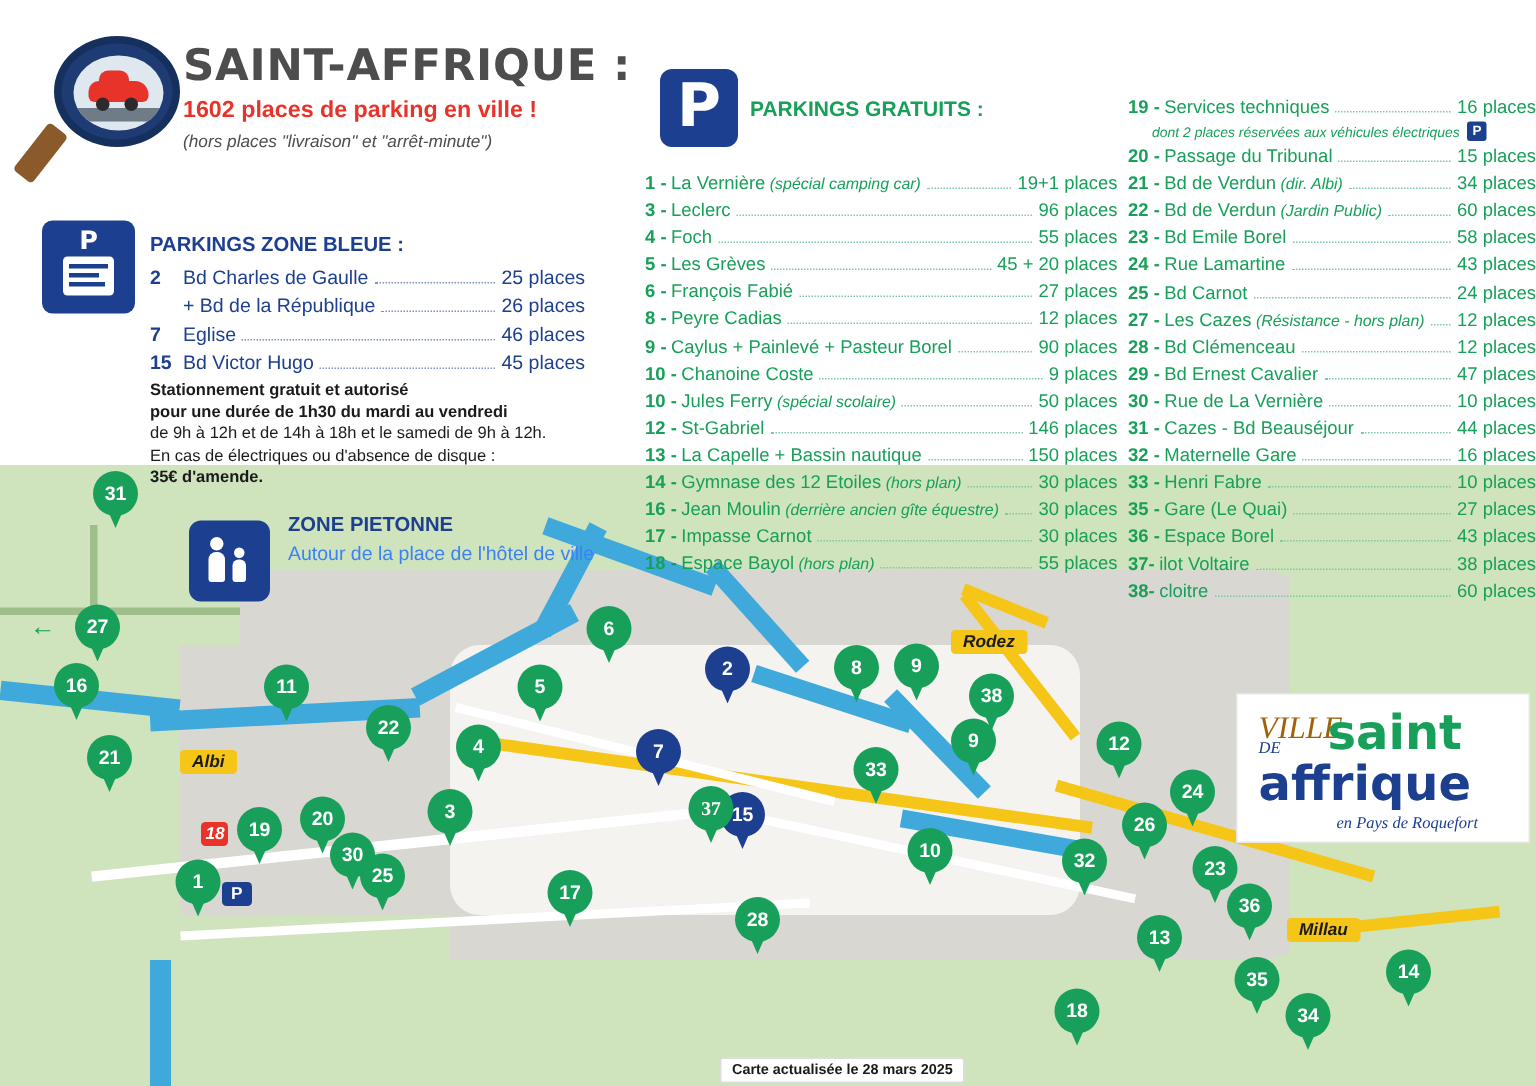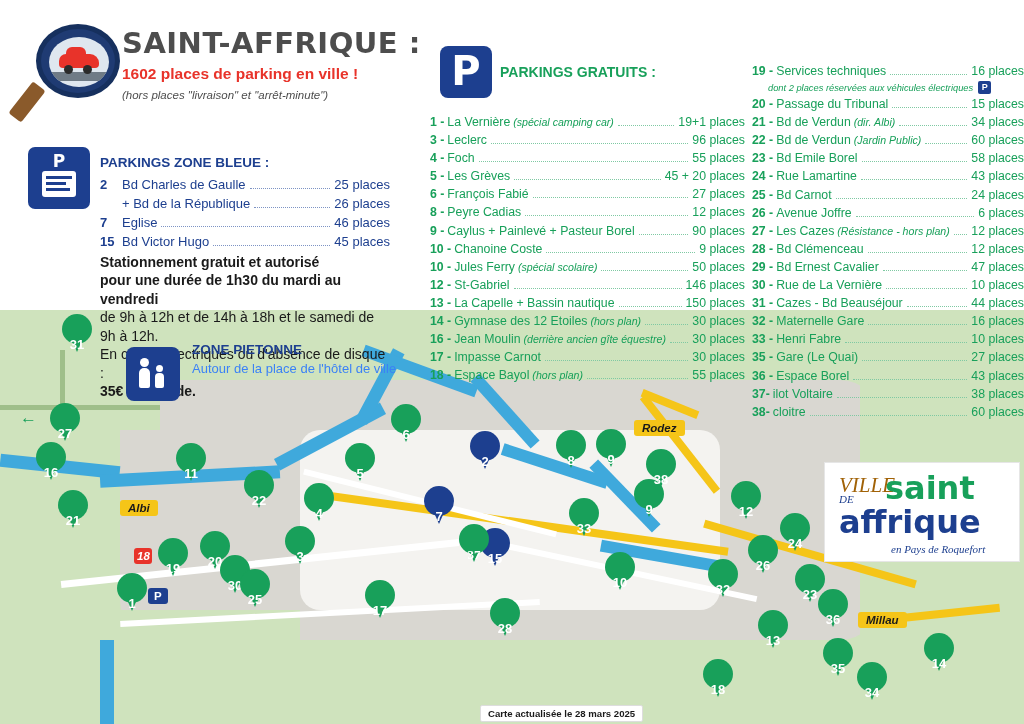--- a/index.html
+++ b/index.html
@@ -66,21 +66,21 @@
   #zone-bleue-sign .sign-disc .bar3 { position:absolute; left:4px; top:17px; width:24px; height:3px; background:#1d3f8f; }
 
   #zone-bleue { position:absolute; left:100px; top:155px; width:290px; }
   #zone-bleue h3 { margin:0 0 7px 0; font-size:13.5px; font-weight:bold; color:#1d3f8f; }
   .zb-row { display:flex; align-items:baseline; font-size:13px; color:#1d3f8f; margin-bottom:3px; }
   .zb-num { font-weight:bold; width:22px; flex:0 0 22px; }
   .zb-label { white-space:nowrap; }
   .zb-dots { flex:1 1 auto; border-bottom:1.5px dotted #7d93c4; margin:0 4px 4px 4px; min-width:6px; }
   .zb-val { white-space:nowrap; }
   .zb-sub { font-size:13px; color:#1d3f8f; padding-left:22px; display:flex; align-items:baseline; margin-bottom:3px; }
-  #zb-info { margin-top:2px; font-size:14px; color:#1a1a1a; line-height:1.32; }
+  #zb-info { margin-top:2px; font-size:11px; color:#1a1a1a; line-height:1.32; }
   #zb-info .b { font-weight:bold; }
 
   
   #zone-pietonne-sign {
     position:absolute; left:126px; top:347px; width:54px; height:54px;
     background:#1d3f8f; border-radius:8px;
   }
   .ped-adult { position:absolute; left:14px; top:11px; width:9px; height:9px; border-radius:50%; background:#fff; }
   .ped-adult-b { position:absolute; left:13px; top:21px; width:11px; height:20px; background:#fff; border-radius:5px 5px 2px 2px; }
   .ped-child { position:absolute; left:30px; top:18px; width:7px; height:7px; border-radius:50%; background:#fff; }
@@ -129,21 +129,21 @@
   .pin .head {
     position:absolute; left:0; top:0; width:30px; height:30px; border-radius:50%;
     background:#18a05a;
   }
   .pin .tip {
     position:absolute; left:8px; top:22px; width:14px; height:16px; background:#18a05a;
     clip-path:polygon(0 0, 100% 0, 50% 100%);
   }
   .pin .lbl {
     position:absolute; left:0; top:0; width:30px; height:30px; line-height:30px;
-    text-align:center; color:#fff; font-size:13px; font-weight:bold;margin-top:16px;
+    text-align:center; color:#fff; font-size:13px; font-weight:bold;
   }
   .pin.blue .head, .pin.blue .tip { background:#1d3f8f; }
 
   
   .place-tag {
     position:absolute; background:#f5c518; color:#1a1a1a; font-size:11.5px; font-weight:bold;
     padding:2px 8px; border-radius:3px; font-style:italic;
   }
   .place-tag.red { background:#e8332a; color:#fff; }
 
@@ -411,26 +411,20 @@
       <span class="pk-dots"></span>
       <span class="pk-val">43 places</span>
     </div>
     <div class="pk-row">
       <span class="pk-num">25 -</span>
       <span class="pk-name">Bd Carnot</span>
       <span class="pk-dots"></span>
       <span class="pk-val">24 places</span>
     </div>
     <div class="pk-row">
-      <span class="pk-num">26 -</span>
-      <span class="pk-name">Avenue Joffre</span>
-      <span class="pk-dots"></span>
-      <span class="pk-val">6  places</span>
-    </div>
-    <div class="pk-row">
       <span class="pk-num">27 -</span>
       <span class="pk-name">Les Cazes<span class="it"> (Résistance - hors plan)</span></span>
       <span class="pk-dots"></span>
       <span class="pk-val">12 places</span>
     </div>
     <div class="pk-row">
       <span class="pk-num">28 -</span>
       <span class="pk-name">Bd Clémenceau</span>
       <span class="pk-dots"></span>
       <span class="pk-val">12 places</span>

